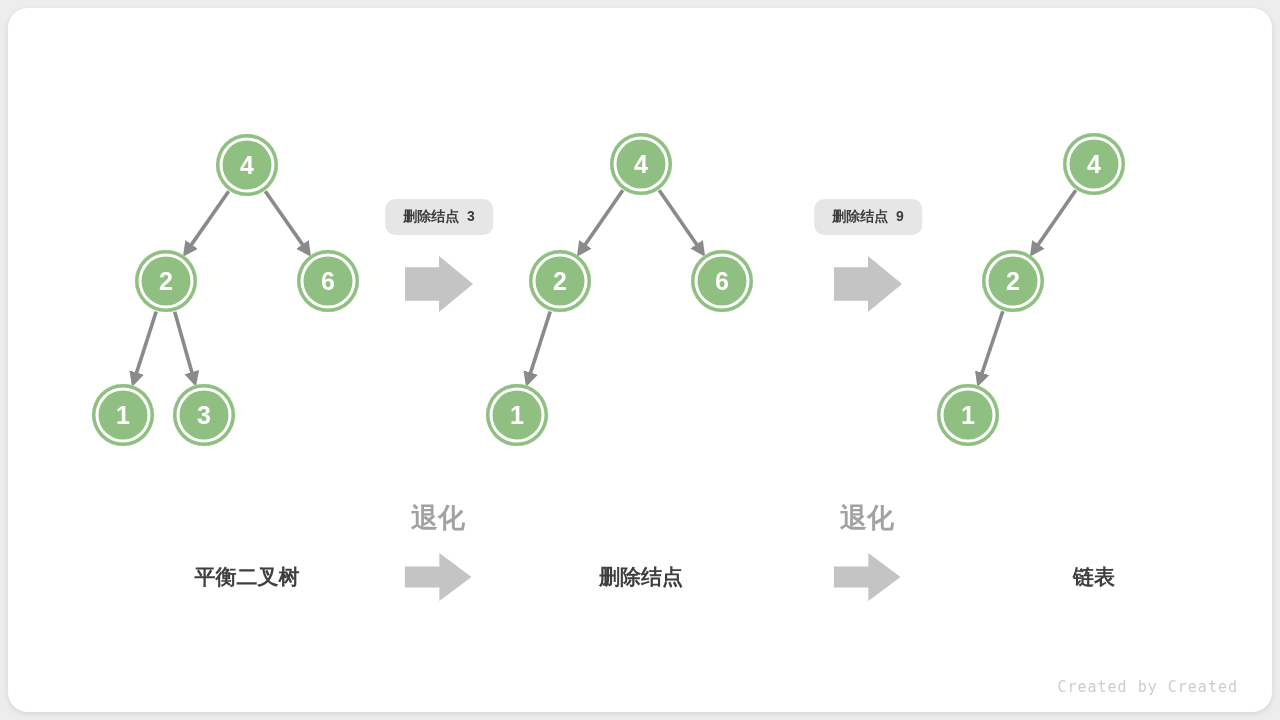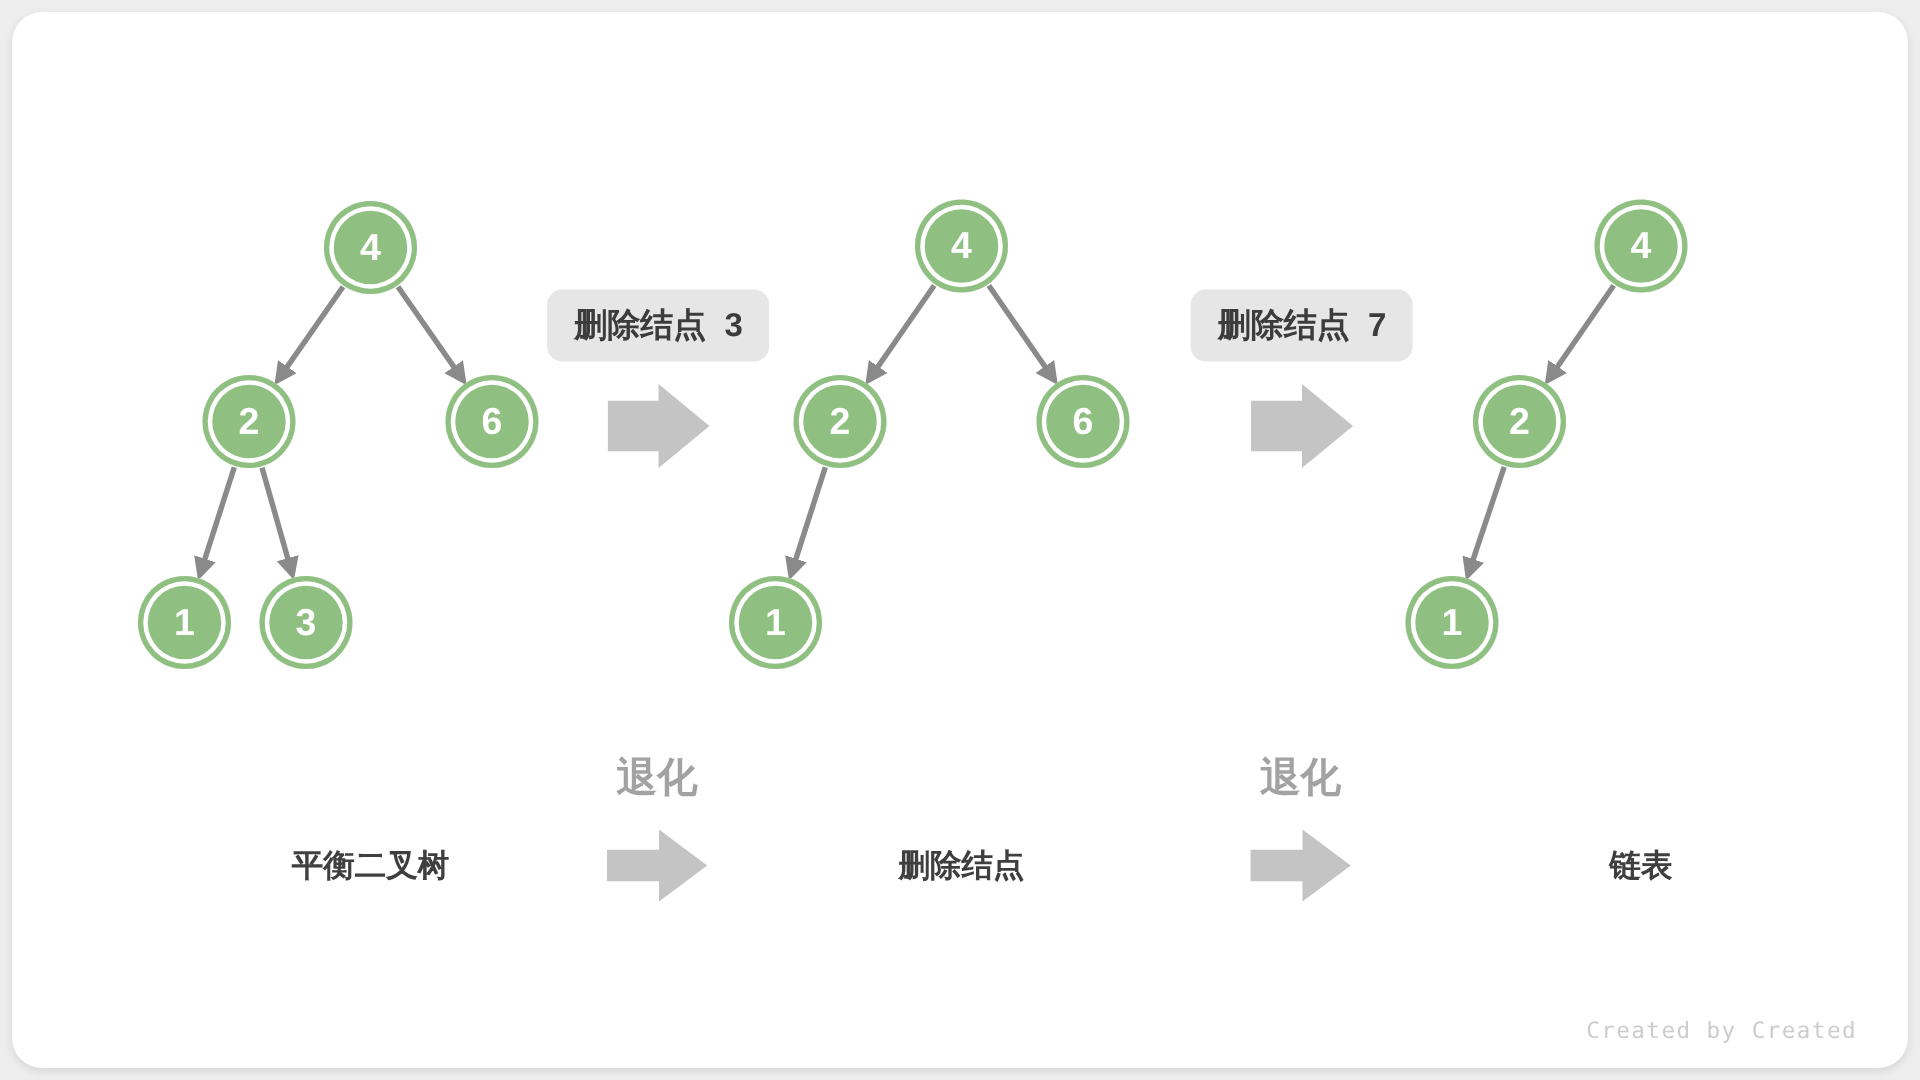--- a/index.html
+++ b/index.html
@@ -25,21 +25,21 @@
     box-shadow: inset 0 0 0 3.5px var(--node-fill, #8fc082),
                 inset 0 0 0 6.5px var(--node-ring, #ffffff);
     display: flex; align-items: center; justify-content: center;
     color: var(--node-text, #ffffff);
     font-size: 25px; font-weight: 700;
   }
   .op-label {
     position: absolute; transform: translate(-50%, -50%);
     background: var(--op-label-bg, #e6e6e6);
     color: var(--op-label-text, #3c3c3c);
-    font-size: 22px; font-weight: 700;
+    font-size: 14px; font-weight: 700;
     padding: 9px 18px; border-radius: 10px;
     white-space: pre;
   }
   .block-arrow {
     position: absolute; transform: translate(-50%, -50%);
     background: var(--block-arrow, #c4c4c4);
   }
   .block-arrow.mid {
     width: 68px; height: 56px;
     clip-path: polygon(0 20%, 50% 20%, 50% 0, 100% 50%, 50% 100%, 50% 80%, 0 80%);
@@ -98,21 +98,21 @@
     <div class="node" style="left: 529px; top: 250px;">2</div>
     <div class="node" style="left: 691px; top: 250px;">6</div>
     <div class="node" style="left: 486px; top: 384px;">1</div>
     <div class="node" style="left: 1063px; top: 133px;">4</div>
     <div class="node" style="left: 982px; top: 250px;">2</div>
     <div class="node" style="left: 937px; top: 384px;">1</div>
   </div>
 
 <div class="layer">
   <div class="op-label" style="left: 439px; top: 217px;">删除结点  3</div>
-  <div class="op-label" style="left: 868px; top: 217px;">删除结点  7</div>
+  <div class="op-label" style="left: 868px; top: 217px;">删除结点  9</div>
 
   <div class="block-arrow mid" style="left: 439px; top: 284px;"></div>
   <div class="block-arrow mid" style="left: 868px; top: 284px;"></div>
 
   <span class="degrade-label" style="left: 438px; top: 518px;">退化</span>
   <span class="degrade-label" style="left: 867px; top: 518px;">退化</span>
   <div class="block-arrow small" style="left: 438px; top: 577px;"></div>
   <div class="block-arrow small" style="left: 867px; top: 577px;"></div>
 
   <div class="tree-title" style="left: 247px; top: 577px;">平衡二叉树</div>

